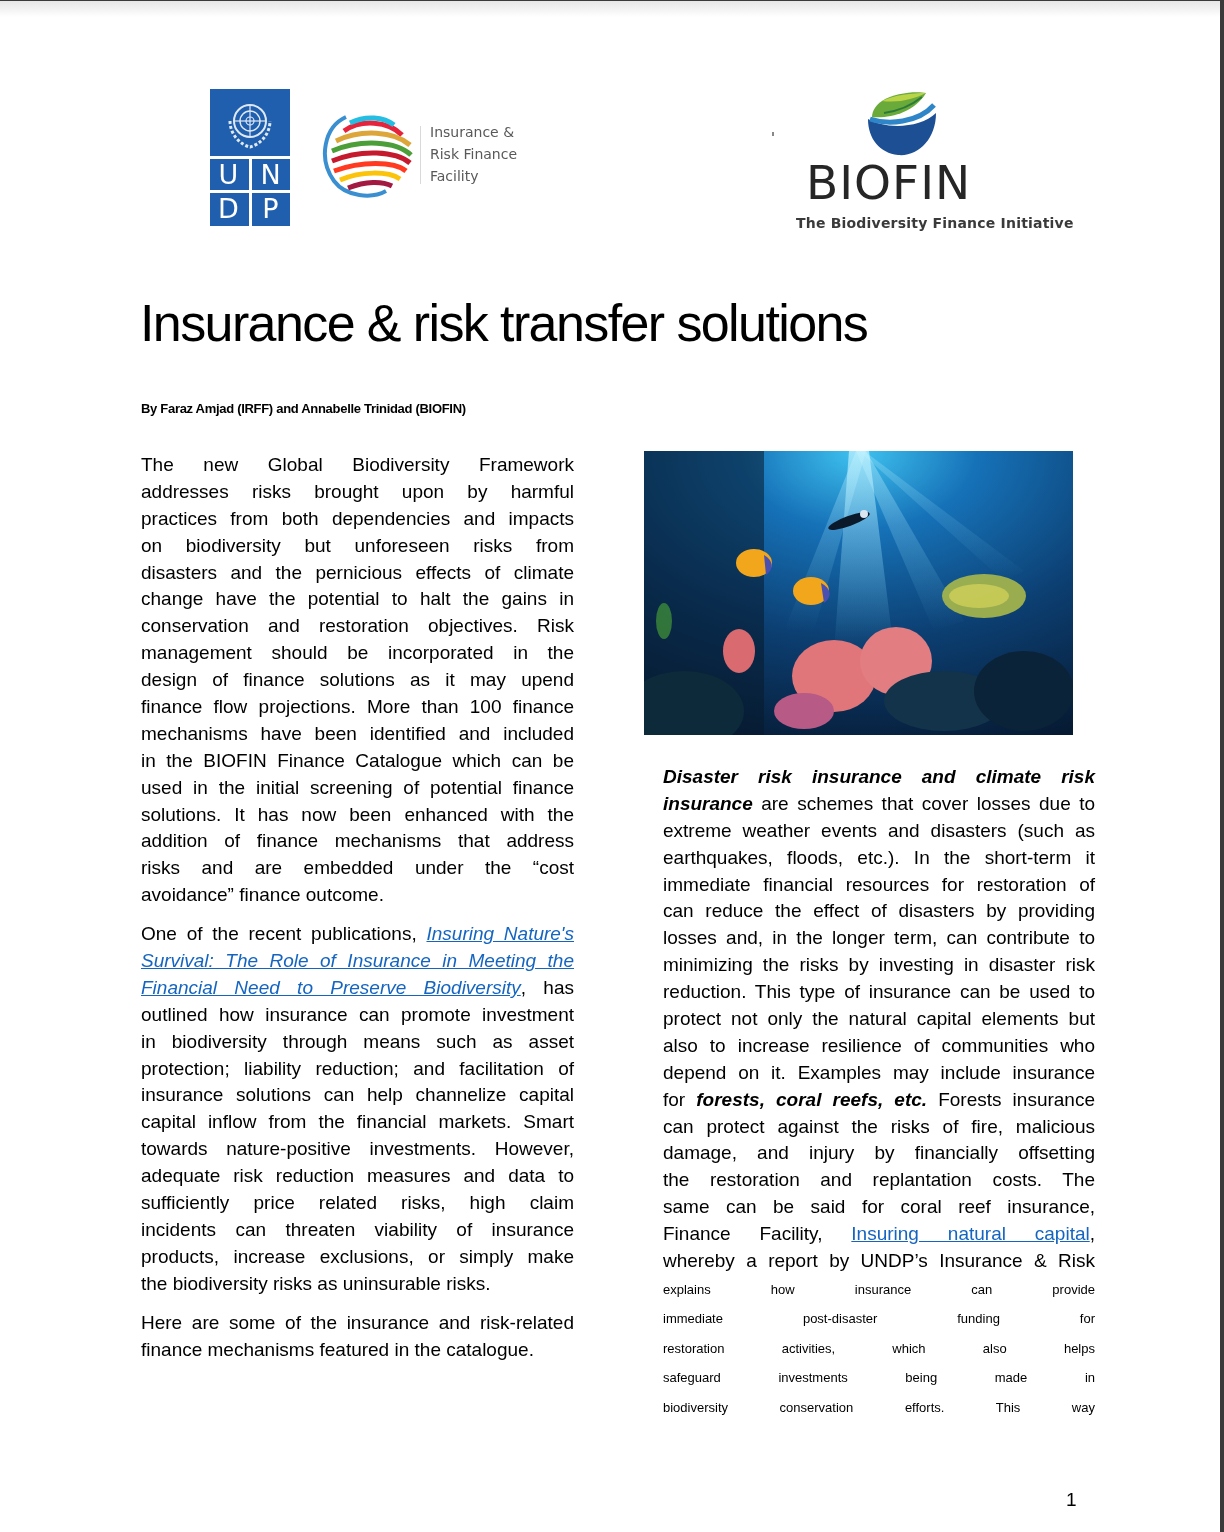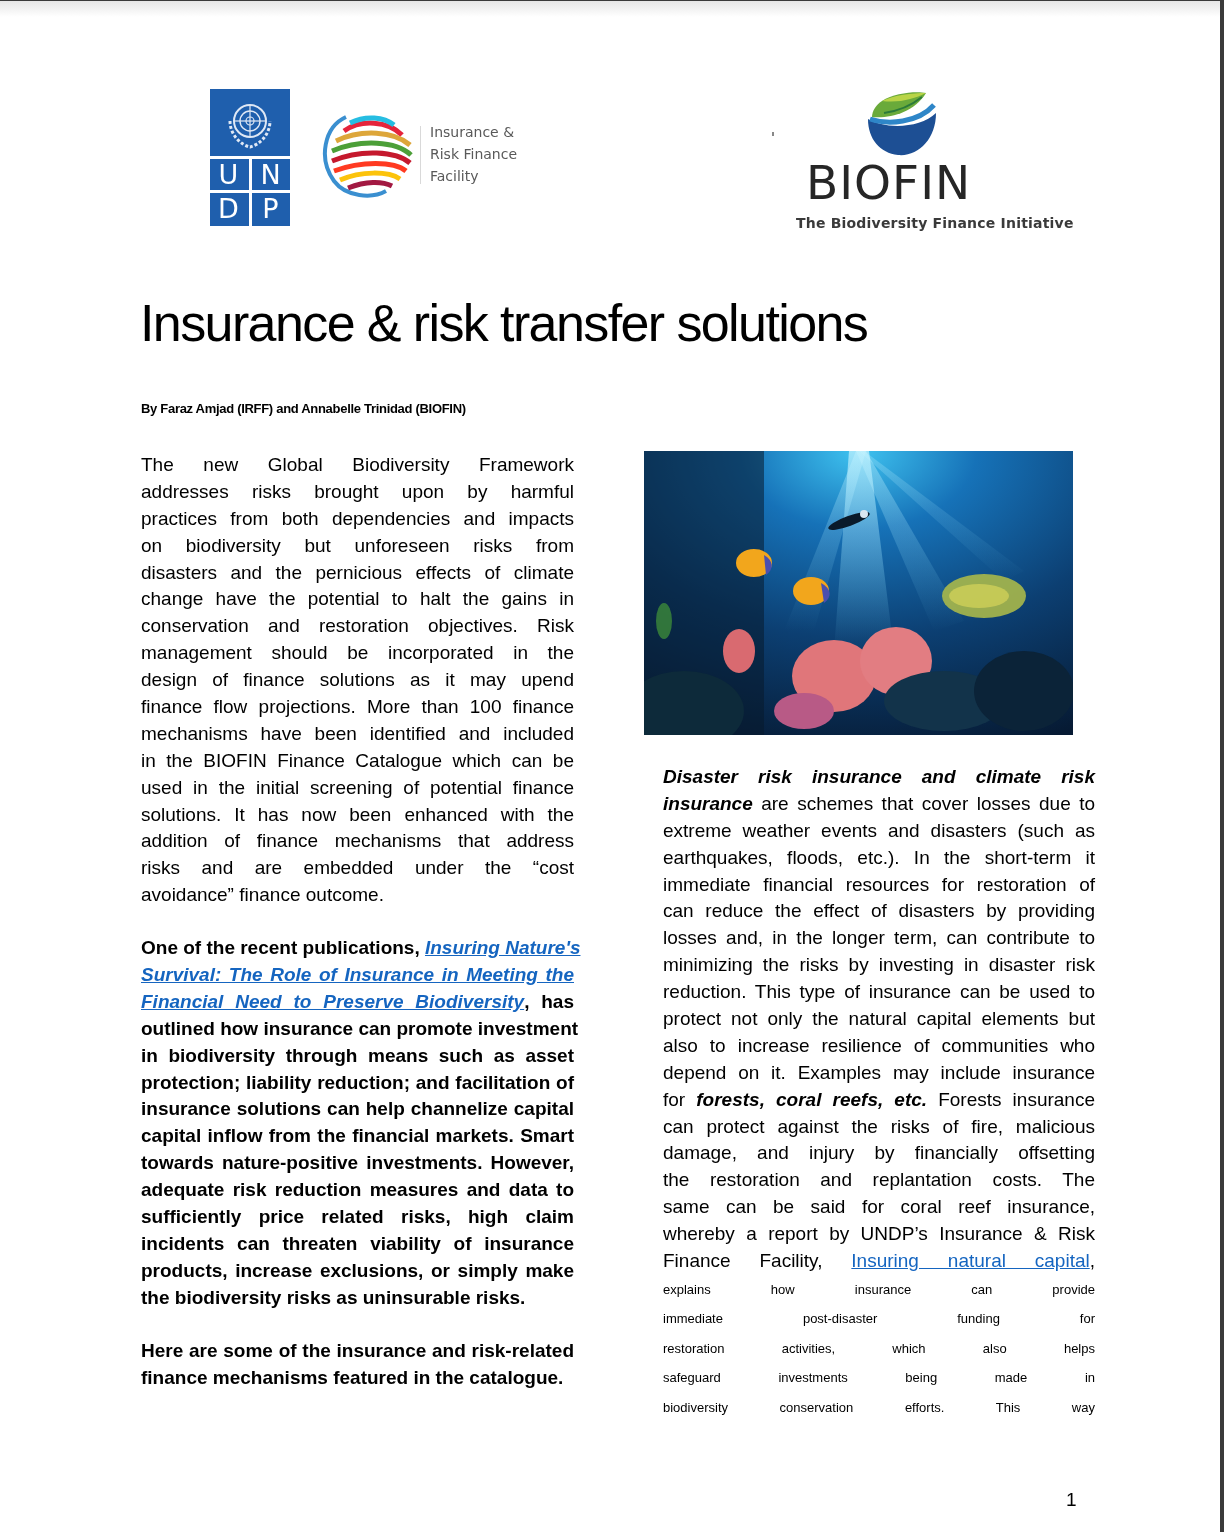--- a/index.html
+++ b/index.html
@@ -66,21 +66,21 @@
     white-space: nowrap; letter-spacing: -0.3px;
   }
   
   .col {
     position: absolute; font-size: 19px; line-height: 26.9px; color: #000;
     text-align: justify;
   }
   .col-left { left: 141px; top: 451px; width: 433px; }
   .col-right { left: 645px; top: 763px; width: 432px; margin-left: 18px; }
   .col p { margin: 0; }
-  .col p + p { margin-top: 26px; font-weight: bold; }
+  .col p + p { margin-top: 12px; }
   .col .line { display: block; text-align: justify; text-align-last: justify; white-space: nowrap; height: 26.9px; }
   .col .line.last { text-align-last: left; }
   .col .line.tall { height: 29.5px; line-height: 29.5px; font-size: 13px; }
   .col .line span { display: inline; }
   .link { color: #1565c0; text-decoration: underline; }
   .link-italic { font-style: italic; }
   .bold-italic { font-weight: bold; font-style: italic; }
   .hero-img {
     position: absolute; left: 644px; top: 450px; width: 429px; height: 284px; overflow: hidden;
   }
@@ -247,22 +247,22 @@
       <span class="line">minimizing the risks by investing in disaster risk</span>
       <span class="line">reduction.  This type of insurance can be used to</span>
       <span class="line">protect not only the natural capital elements but</span>
       <span class="line">also to increase resilience of communities who</span>
       <span class="line">depend on it.  Examples may include insurance</span>
       <span class="line"><span>for </span><span class="bold-italic">forests, coral reefs, etc.</span><span>  Forests insurance</span></span>
       <span class="line">can protect against the risks of fire, malicious</span>
       <span class="line">damage, and injury by financially offsetting</span>
       <span class="line">the restoration  and  replantation  costs.    The</span>
       <span class="line">same can be said for coral reef insurance,</span>
+      <span class="line"><span>Finance Facility, </span><a class="link">Insuring natural capital</a><span>,</span></span>
       <span class="line">whereby a report by UNDP’s Insurance &amp; Risk</span>
-      <span class="line"><span>Finance Facility, </span><a class="link">Insuring natural capital</a><span>,</span></span>
       <span class="line tall">explains how insurance can provide</span>
       <span class="line tall">immediate post-disaster funding for</span>
       <span class="line tall">restoration activities, which also helps</span>
       <span class="line tall">safeguard investments being made in</span>
       <span class="line tall">biodiversity conservation efforts.  This way</span>
     </p>
   </div>
 
   <div class="page-number">1</div>
 </div>

